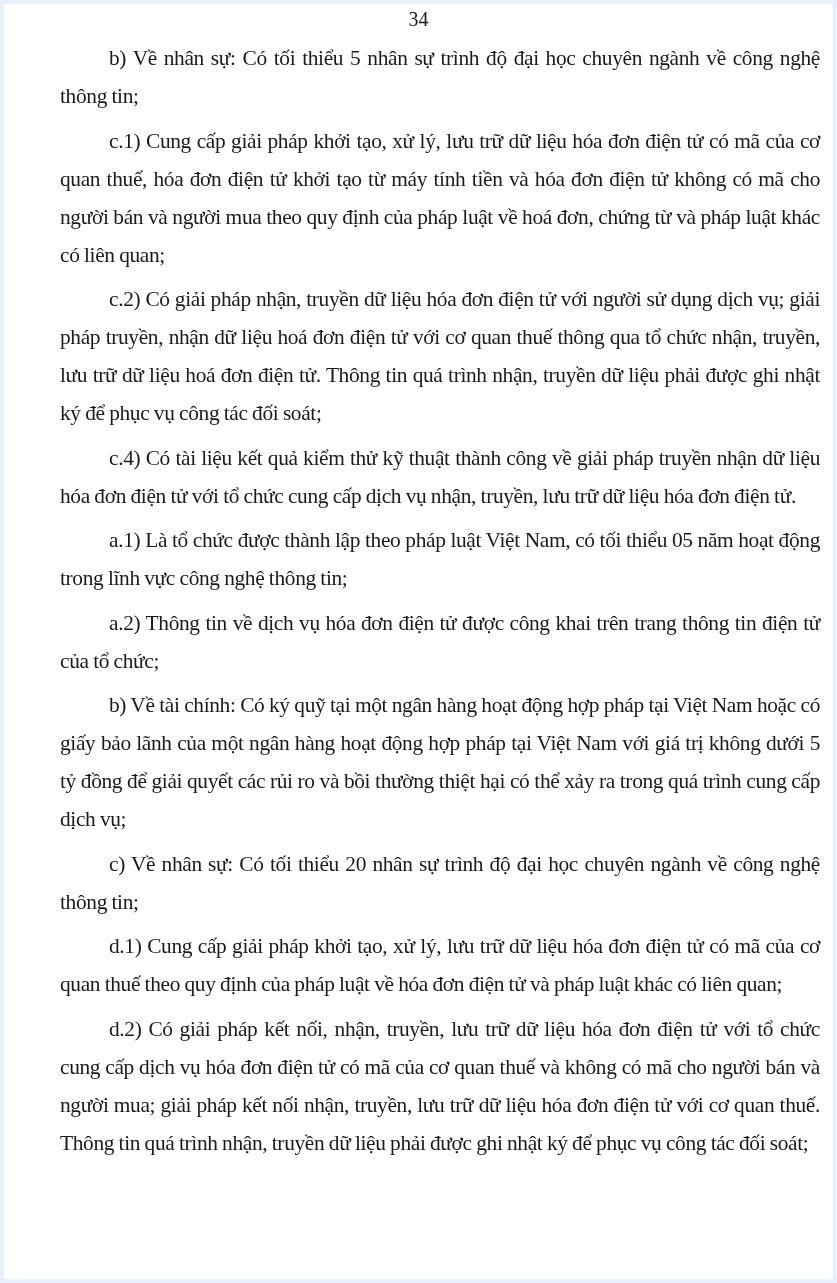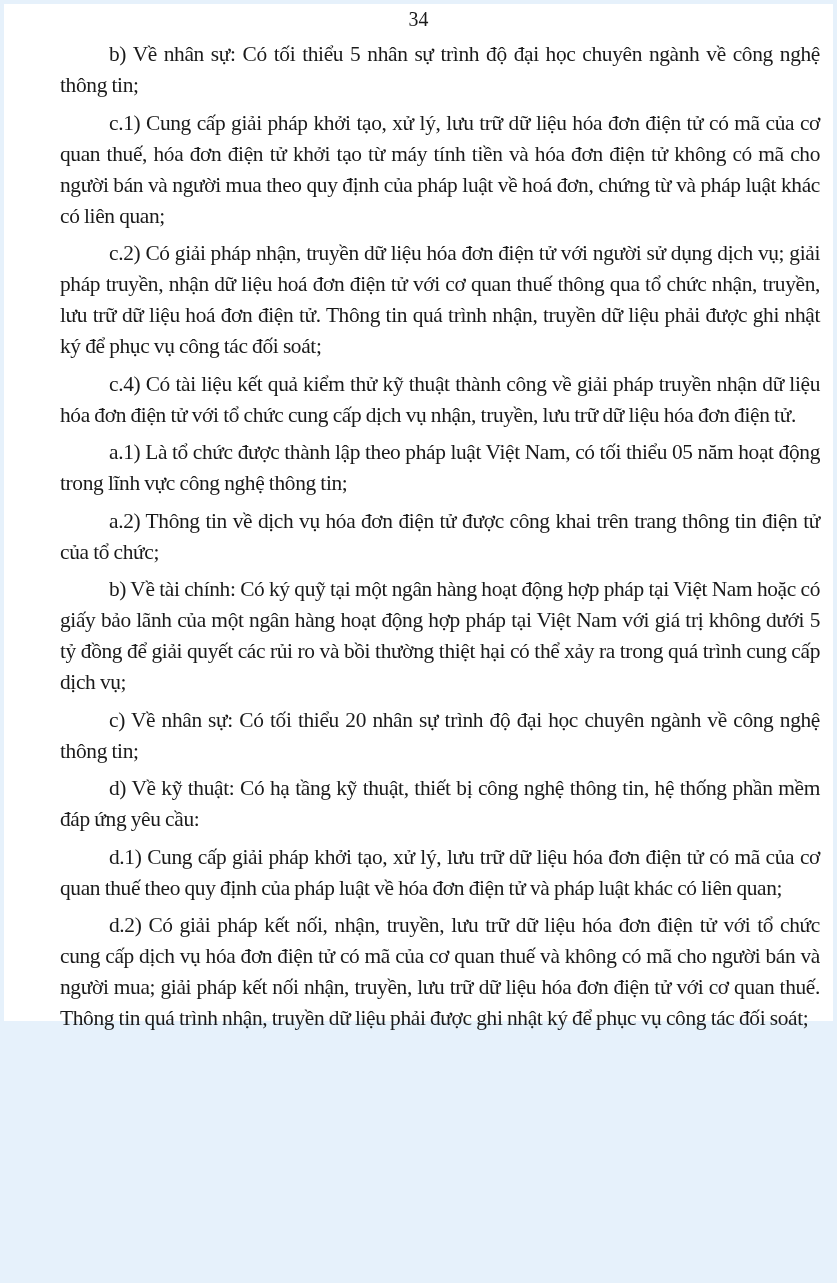--- a/index.html
+++ b/index.html
@@ -5,21 +5,21 @@
     html, body { margin: 0; padding: 0; }
     body {
       width: 837px; height: 1283px;
       background: #e6f1fb;
       position: relative;
       overflow: hidden;
     }
     .page {
       position: absolute;
       left: 4px; top: 4px;
-      width: 829px; height: 1017px;
+      width: 829px; height: 1275px;
       background: #ffffff;
     }
     .page-number {
       position: absolute;
       top: 2px; left: 0; width: 829px;
       text-align: center;
       font-family: "Liberation Serif", serif;
       font-size: 22px;
       color: #1a1a1a;
       transform: scaleX(0.9);
@@ -29,36 +29,35 @@
       left: 56px; top: 35px;
       width: 760px;
       font-family: "Liberation Serif", serif;
       font-size: 21.4px;
       color: #1a1a1a;
       letter-spacing: -0.35px;
       word-spacing: -0.5px;
     }
     .para {
       margin: 0 0 6.5px 0;
-      line-height: 31px;
+      line-height: 38px;
       text-align: justify;
       text-indent: 49px;
     }
   </style>
 </head>
 <body>
 
 <div class="page">
   <div class="page-number">34</div>
   <div class="body-text">
     <p class="para">b) Về nhân sự: Có tối thiểu 5 nhân sự trình độ đại học chuyên ngành về công nghệ thông tin;</p>
     <p class="para">c.1) Cung cấp giải pháp khởi tạo, xử lý, lưu trữ dữ liệu hóa đơn điện tử có mã của cơ quan thuế, hóa đơn điện tử khởi tạo từ máy tính tiền và hóa đơn điện tử không có mã cho người bán và người mua theo quy định của pháp luật về hoá đơn, chứng từ và pháp luật khác có liên quan;</p>
     <p class="para">c.2) Có giải pháp nhận, truyền dữ liệu hóa đơn điện tử với người sử dụng dịch vụ; giải pháp truyền, nhận dữ liệu hoá đơn điện tử với cơ quan thuế thông qua tổ chức nhận, truyền, lưu trữ dữ liệu hoá đơn điện tử. Thông tin quá trình nhận, truyền dữ liệu phải được ghi nhật ký để phục vụ công tác đối soát;</p>
     <p class="para">c.4) Có tài liệu kết quả kiểm thử kỹ thuật thành công về giải pháp truyền nhận dữ liệu hóa đơn điện tử với tổ chức cung cấp dịch vụ nhận, truyền, lưu trữ dữ liệu hóa đơn điện tử.</p>
     <p class="para">a.1) Là tổ chức được thành lập theo pháp luật Việt Nam, có tối thiểu 05 năm hoạt động trong lĩnh vực công nghệ thông tin;</p>
     <p class="para">a.2) Thông tin về dịch vụ hóa đơn điện tử được công khai trên trang thông tin điện tử của tổ chức;</p>
     <p class="para">b) Về tài chính: Có ký quỹ tại một ngân hàng hoạt động hợp pháp tại Việt Nam hoặc có giấy bảo lãnh của một ngân hàng hoạt động hợp pháp tại Việt Nam với giá trị không dưới 5 tỷ đồng để giải quyết các rủi ro và bồi thường thiệt hại có thể xảy ra trong quá trình cung cấp dịch vụ;</p>
     <p class="para">c) Về nhân sự: Có tối thiểu 20 nhân sự trình độ đại học chuyên ngành về công nghệ thông tin;</p>
-    <p class="para">d) Về kỹ thuật: Có hạ tầng kỹ thuật, thiết bị công nghệ thông tin, hệ thống phần mềm đáp ứng yêu cầu:</p>
     <p class="para">d.1) Cung cấp giải pháp khởi tạo, xử lý, lưu trữ dữ liệu hóa đơn điện tử có mã của cơ quan thuế theo quy định của pháp luật về hóa đơn điện tử và pháp luật khác có liên quan;</p>
     <p class="para">d.2) Có giải pháp kết nối, nhận, truyền, lưu trữ dữ liệu hóa đơn điện tử với tổ chức cung cấp dịch vụ hóa đơn điện tử có mã của cơ quan thuế và không có mã cho người bán và người mua; giải pháp kết nối nhận, truyền, lưu trữ dữ liệu hóa đơn điện tử với cơ quan thuế. Thông tin quá trình nhận, truyền dữ liệu phải được ghi nhật ký để phục vụ công tác đối soát;</p>
   </div>
 </div>
 
 </body></html>

